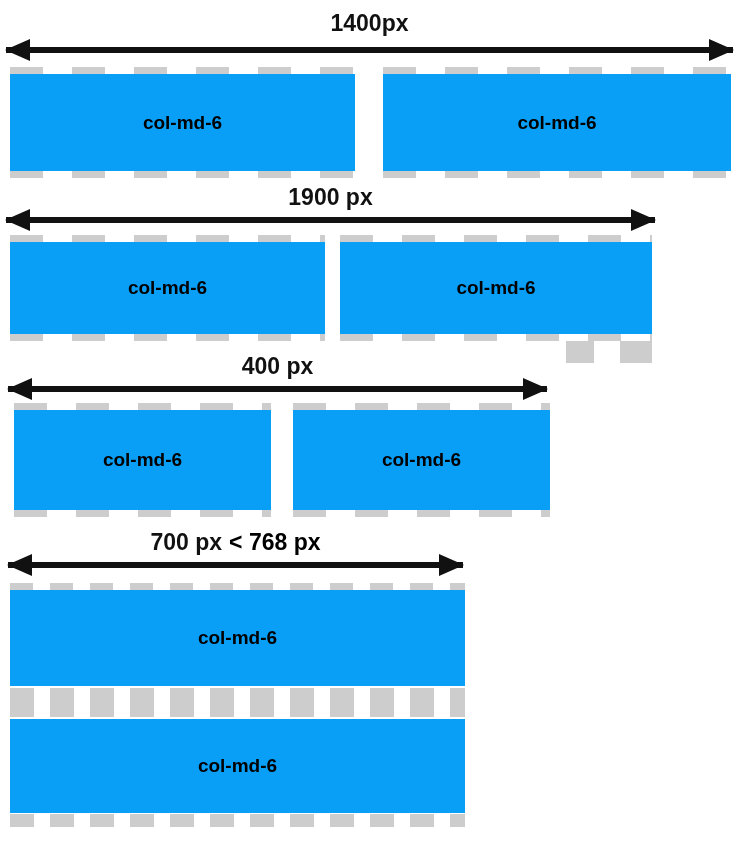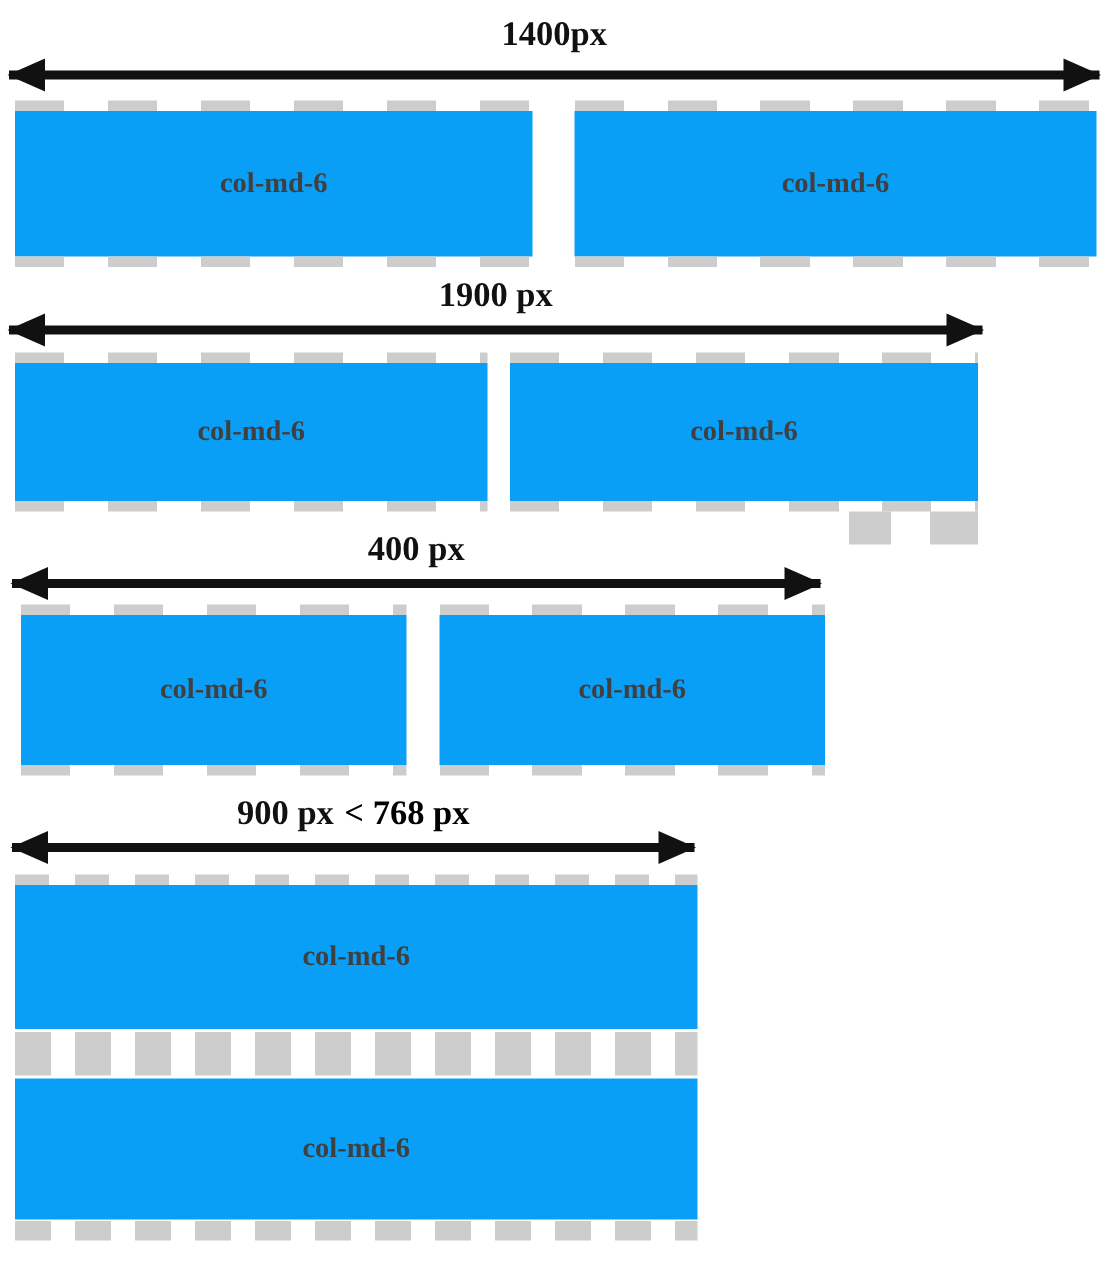--- a/index.html
+++ b/index.html
@@ -1,21 +1,21 @@
 <!DOCTYPE html>
 <html><head>
 <meta charset="utf-8">
 <style>
   html, body { margin: 0; padding: 0; background: #ffffff; }
   .canvas {
     position: relative;
     width: 740px;
     height: 845px;
     background: #ffffff;
-    font-family: Liberation Serif, serif;
+    font-family: Liberation Sans, sans-serif;
     overflow: hidden;
   }
   .section {  }
 
   .size-label {
     position: absolute;
     text-align: center;
     font-weight: bold;
     font-size: 23px;
     line-height: 26px;
@@ -39,21 +39,21 @@
   }
   .head.left  { left: -1px;  border-right: 25px solid #111111; }
   .head.right { right: -1px; border-left: 25px solid #111111; }
 
   .col-box {
     position: absolute;
     background: #0A9FF7;
     display: flex;
     align-items: center;
     justify-content: center;
-    color: #404040;
+    color: #000000;
     font-weight: bold;
     font-size: 19px;
   }
   
   .col-box::before, .col-box::after {
     content: "";
     position: absolute;
     left: 0; right: 0;
     height: 7px;
     background: repeating-linear-gradient(to right, #CDCDCD 0 33px, transparent 33px 62px);
@@ -127,21 +127,21 @@
     <div class="col-box" style="left:14px; top:410px; width:257px; height:100px;">
       <span>col-md-6</span>
     </div>
     <div class="col-box" style="left:293px; top:410px; width:257px; height:100px;">
       <span>col-md-6</span>
     </div>
   </div>
 
   <div class="section">
     <div class="size-label" style="left:8px; top:529px; width:455px;">
-      <span>900 px</span><span class="warn">&lt; 768 px</span>
+      <span>700 px</span><span class="warn">&lt; 768 px</span>
     </div>
     <div class="arrow" style="left:8px; top:562px; width:455px;">
       <span class="head left"></span>
       <span class="head right"></span>
     </div>
     <div class="col-box fine tabs-top-only" style="left:10px; top:590px; width:455px; height:96px;">
       <span>col-md-6</span>
     </div>
     <div class="gutter-strip" style="left:10px; top:688px; width:455px; height:29px;"></div>
     <div class="col-box no-tabs" style="left:10px; top:719px; width:455px; height:94px;">

